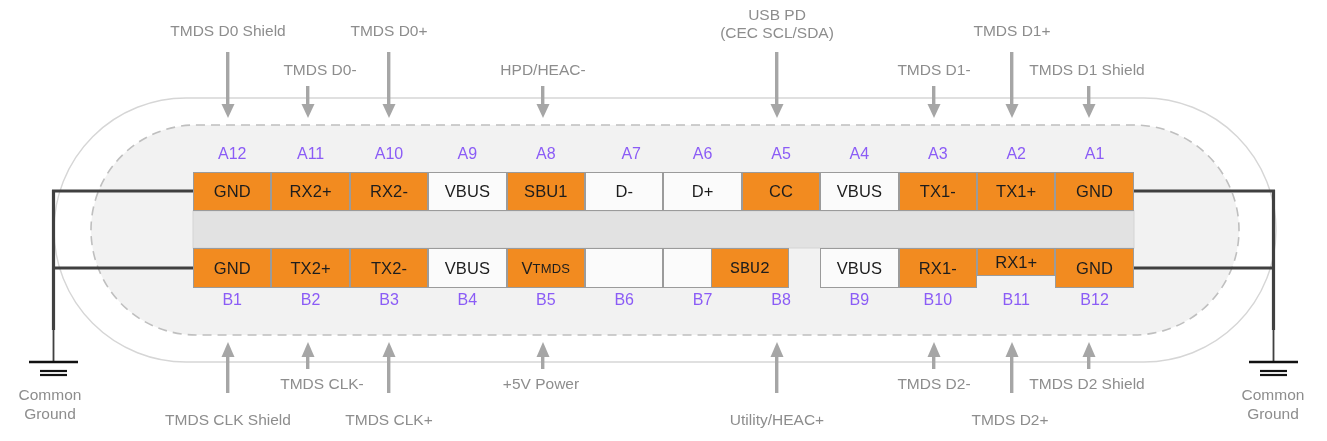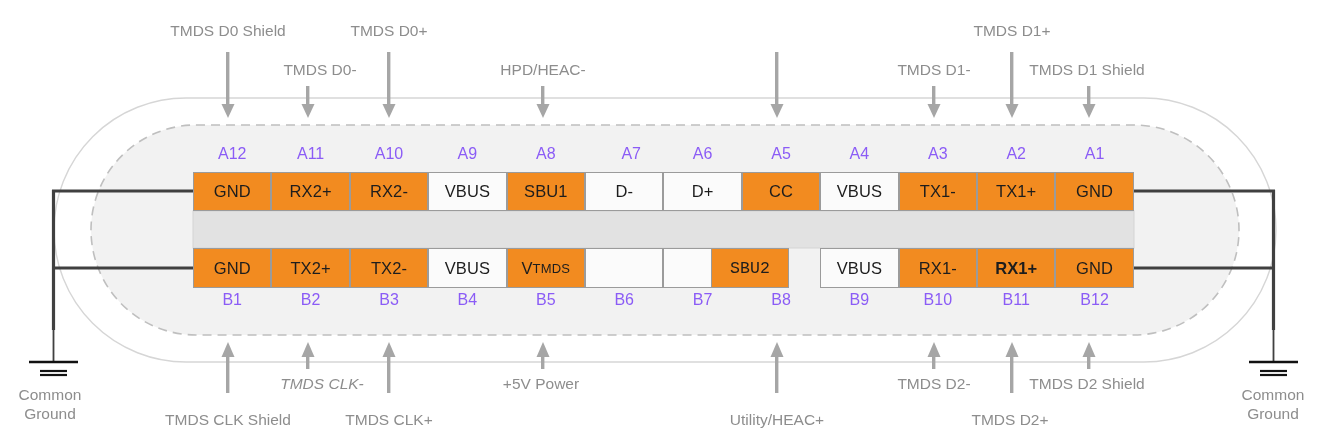--- a/index.html
+++ b/index.html
@@ -200,26 +200,30 @@
         <rect x="1087" y="355" width="3.4" height="14"></rect>
         <polygon points="1082.5,357 1095.5,357 1089,342"></polygon>
       </g>
     </g>
   </svg>
 
   <div class="ann" style="left:228px; top:22px;">TMDS D0 Shield</div>
   <div class="ann" style="left:320px; top:61px;">TMDS D0-</div>
   <div class="ann" style="left:389px; top:22px;text-align:right;">TMDS D0+</div>
   <div class="ann" style="left:543px; top:61px;">HPD/HEAC-</div>
+  <div class="ann" style="left:777px; top:6px;">
+    <span>USB PD</span>
+    <span>(CEC SCL/SDA)</span>
+  </div>
   <div class="ann" style="left:934px; top:61px;">TMDS D1-</div>
   <div class="ann" style="left:1012px; top:22px;">TMDS D1+</div>
   <div class="ann" style="left:1087px; top:61px;">TMDS D1 Shield</div>
 
   <div class="ann" style="left:228px; top:411px;">TMDS CLK Shield</div>
-  <div class="ann" style="left:322px; top:375px;font-style:italic;">TMDS CLK-</div>
+  <div class="ann" style="left:322px; top:375px;">TMDS CLK-</div>
   <div class="ann" style="left:389px; top:411px;">TMDS CLK+</div>
   <div class="ann" style="left:541px; top:375px;">+5V Power</div>
   <div class="ann" style="left:777px; top:411px;">Utility/HEAC+</div>
   <div class="ann" style="left:934px; top:375px;">TMDS D2-</div>
   <div class="ann" style="left:1010px; top:411px;">TMDS D2+</div>
   <div class="ann" style="left:1087px; top:375px;">TMDS D2 Shield</div>
 
   <div class="gnd-label" style="left:50px; top:385px;">
     <span>Common</span>
     <span>Ground</span>
@@ -308,21 +312,21 @@
       </div>
       <div class="pin-id" style="left: 781px; top: 291px;">B8</div>
       <div class="pin-cell white" style="left: 820.2px; top: 248px; width: 78.4px; height: 40px;">
         <span>VBUS</span>
       </div>
       <div class="pin-id" style="left: 859.4px; top: 291px;">B9</div>
       <div class="pin-cell orange" style="left: 898.6px; top: 248px; width: 78.4px; height: 40px;">
         <span>RX1-</span>
       </div>
       <div class="pin-id" style="left: 937.8px; top: 291px;">B10</div>
-      <div class="pin-cell orange" style="left: 977px; top: 248px; width: 78.4px; height: 40px; font-weight: bold;">
+      <div class="pin-cell orange" style="left: 977px; top: 248px; width: 78.4px; height: 28px;">
         <span>RX1+</span>
       </div>
       <div class="pin-id" style="left: 1016.2px; top: 291px;">B11</div>
       <div class="pin-cell orange" style="left: 1055.4px; top: 248px; width: 78.4px; height: 40px;">
         <span>GND</span>
       </div>
       <div class="pin-id" style="left: 1094.6px; top: 291px;">B12</div>
     </div>
 
 </div>

